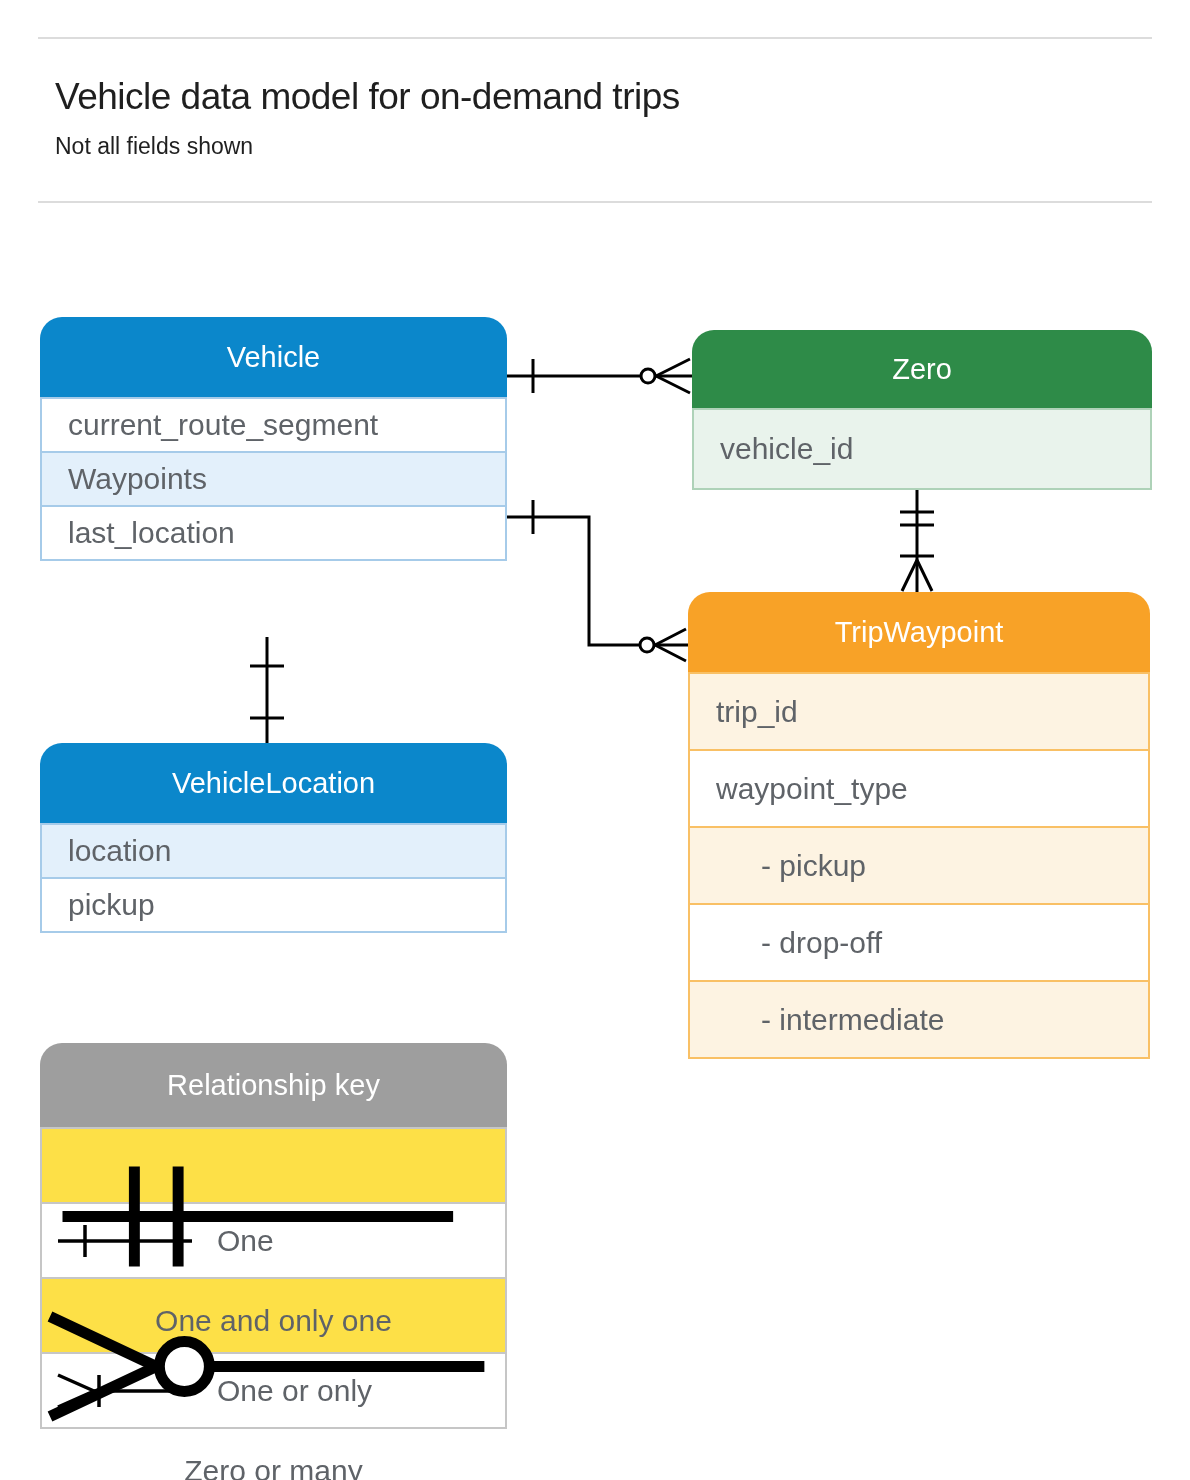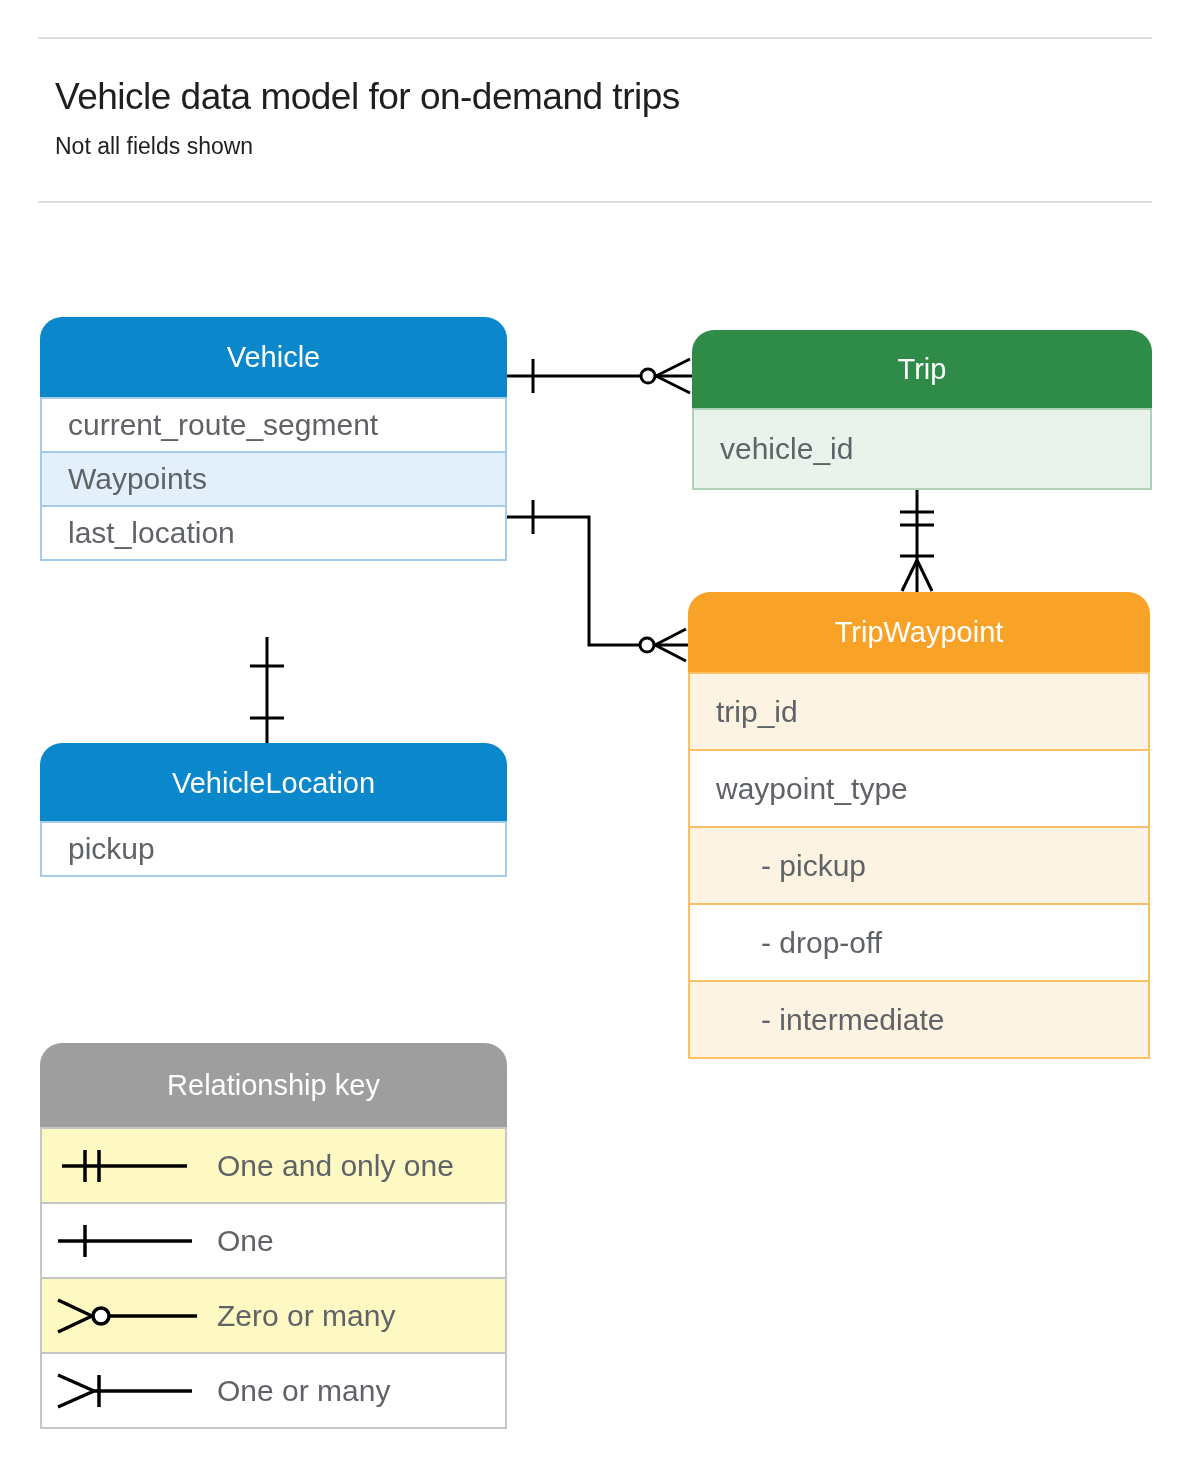--- a/index.html
+++ b/index.html
@@ -53,21 +53,21 @@
   .green .trow { height: 82px; }
 
   
   .orange .thead { background: #f8a227; }
   .orange .trow  { border: 2px solid #f9c065; height: 79px; }
   .orange .trow.tint { background: #fdf3e2; text-align: right; }
 
   
   .legend .thead { background: #9e9e9e; height: 84px; }
   .legend .trow  { border: 2px solid #c6c6c6; height: 77px; padding-left: 0; }
-  .legend .trow.tint { background: #fef9c3; }
+  .legend .trow.tint { background: #fde047; flex-direction: column; }
   .legend .lsym { flex: 0 0 175px; height: 56px; }
   .legend .llabel { font-size: 30px; color: #5f6368; }
 </style>
 </head>
 <body>
 
 <div class="hr hr1"></div>
 <div class="page-title">Vehicle data model for on-demand trips</div>
 <div class="page-subtitle">Not all fields shown</div>
 <div class="hr hr2"></div>
@@ -104,35 +104,36 @@
 </svg>
 
 <div class="etable blue" style="left:40px; top:317px; width:467px;">
   <div class="thead">Vehicle</div>
   <div class="trow first">current_route_segment</div>
   <div class="trow tint">Waypoints</div>
   <div class="trow">last_location</div>
 </div>
 
 <div class="etable green" style="left:692px; top:330px; width:460px;">
-  <div class="thead">Trip</div>
+  <div class="thead">Zero</div>
   <div class="trow first tint">vehicle_id</div>
 </div>
 
 <div class="etable orange" style="left:688px; top:592px; width:462px;">
   <div class="thead">TripWaypoint</div>
   <div class="trow first tint">trip_id</div>
   <div class="trow">waypoint_type</div>
   <div class="trow tint indent">- pickup</div>
   <div class="trow indent">- drop-off</div>
   <div class="trow tint indent">- intermediate</div>
 </div>
 
 <div class="etable blue" style="left:40px; top:743px; width:467px;">
   <div class="thead">VehicleLocation</div>
+  <div class="trow first tint">location</div>
   <div class="trow">pickup</div>
 </div>
 
 <div class="etable legend" style="left:40px; top:1043px; width:467px;">
   <div class="thead">Relationship key</div>
 
   <div class="trow first tint">
     <svg class="lsym" viewBox="0 0 175 56">
       <g stroke="#000" stroke-width="3.5" fill="none">
         <line x1="20" y1="28" x2="145" y2="28"></line>
@@ -165,15 +166,15 @@
   </div>
 
   <div class="trow">
     <svg class="lsym" viewBox="0 0 175 56">
       <g stroke="#000" stroke-width="3.5" fill="none">
         <path d="M16,12 L52,28 M16,44 L52,28"></path>
         <line x1="57" y1="12" x2="57" y2="44"></line>
         <line x1="52" y1="28" x2="150" y2="28"></line>
       </g>
     </svg>
-    <span class="llabel">One or many</span>
+    <span class="llabel">One or only</span>
   </div>
 </div>
 
 </body></html>

